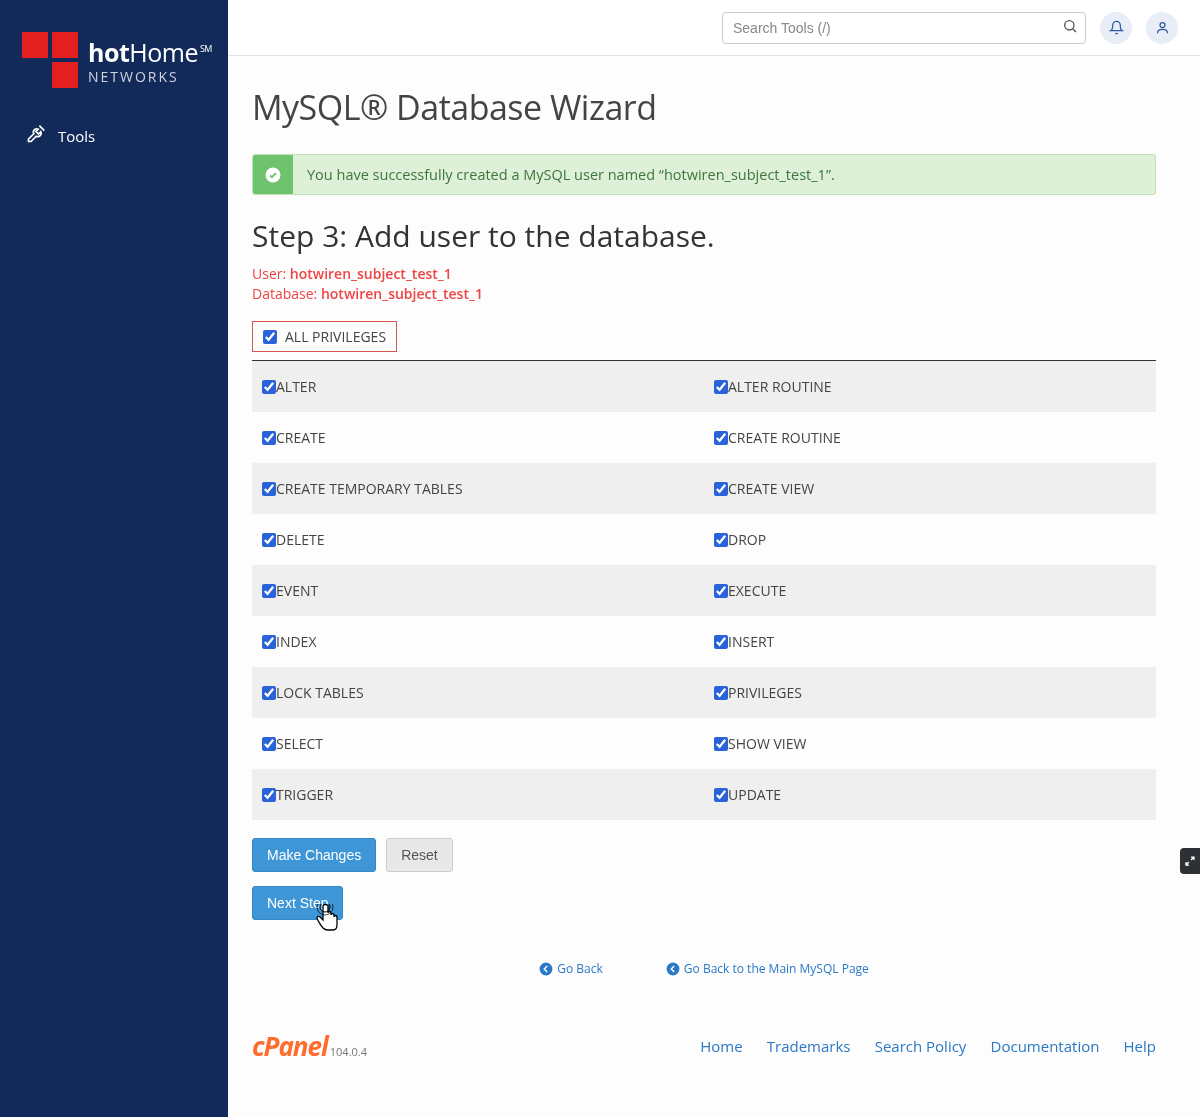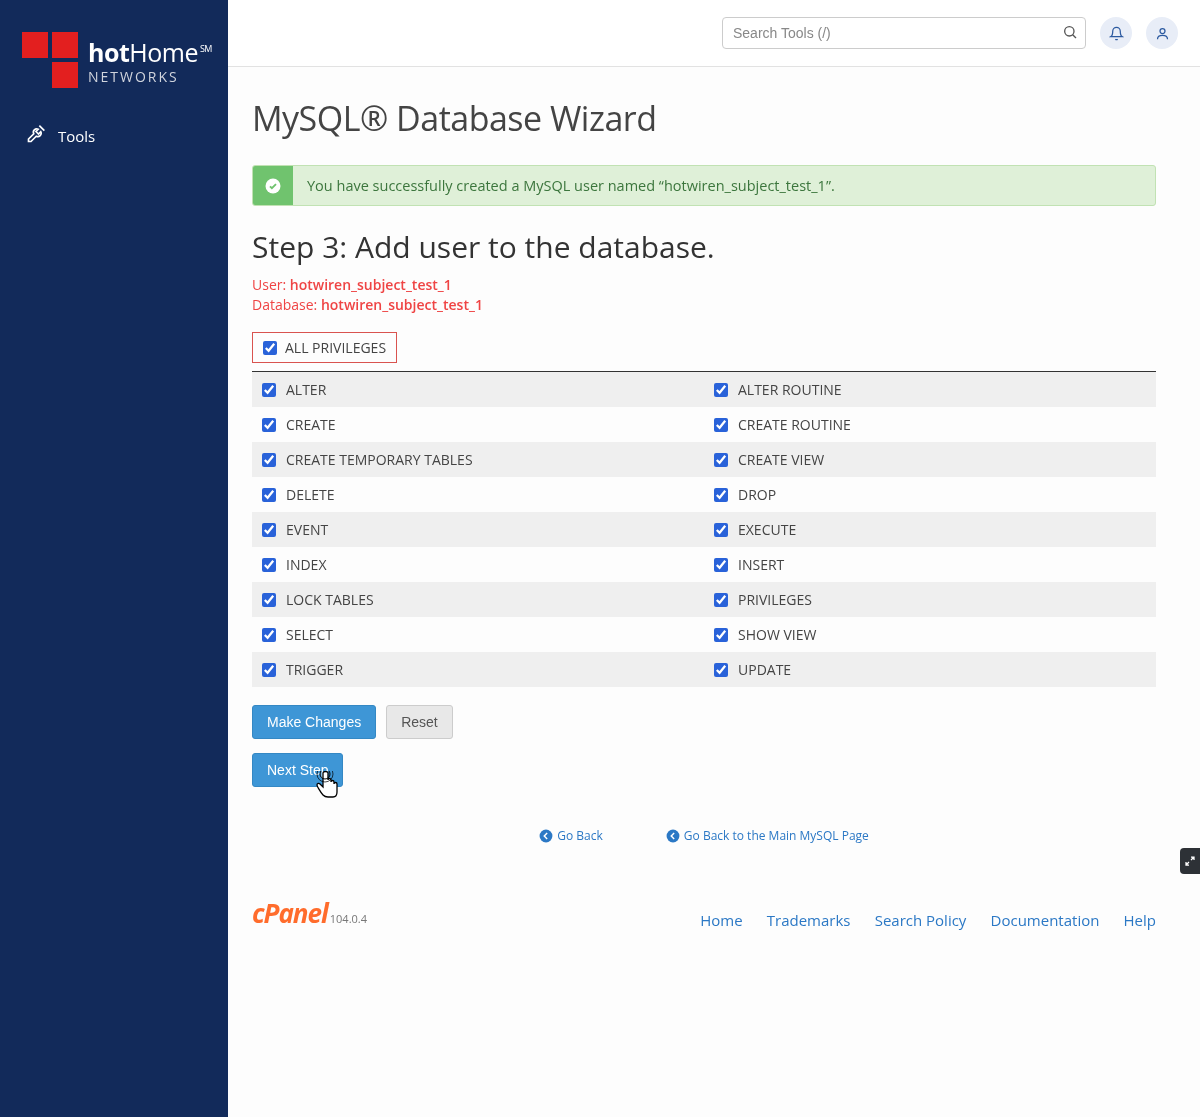--- a/index.html
+++ b/index.html
@@ -9,51 +9,51 @@
 .logo-squares { display: grid; grid-template-columns: 26px 26px; grid-template-rows: 26px 26px; gap: 4px; }
 .logo-squares span { background: #e31f1f; display: block; }
 .logo-squares span:nth-child(3) { visibility: hidden; }
 .logo-text { font-size: 25px; font-weight: 400; letter-spacing: -0.5px; position: relative; }
 .logo-text strong { font-weight: 700; }
 .logo-sub { font-size: 14px; letter-spacing: 2px; color: #d0d4dd; margin-top: -2px; }
 .sm { font-size: 9px; vertical-align: super; margin-left: 2px; }
 .nav-item { display: flex; align-items: center; gap: 12px; padding: 12px 26px; color: #fff; font-size: 15px; cursor: pointer; }
 .tools-icon svg { width: 20px; height: 20px; }
 .main { position: absolute; left: 228px; top: 0; right: 0; bottom: 0; background: #fdfdfd; }
-.topbar { height: 67px; display: flex; align-items: center; justify-content: flex-end; padding: 0 22px; gap: 14px; border-bottom: 1px solid #e2e2e2; background: #fff; }
+.topbar { height: 56px; display: flex; align-items: center; justify-content: flex-end; padding: 0 22px; gap: 14px; border-bottom: 1px solid #e2e2e2; background: #fff; }
 .search-wrap { position: relative; width: 364px; }
 .search-input { width: 100%; height: 32px; border: 1px solid #ccc; border-radius: 4px; padding: 0 36px 0 10px; font-size: 14px; color: #555; }
 .search-input::placeholder { color: #888; }
 .search-btn { position: absolute; right: 2px; top: 2px; width: 28px; height: 28px; background: transparent; border: none; cursor: pointer; color: #555; }
 .icon-btn { width: 32px; height: 32px; border-radius: 50%; background: #e8edf7; border: none; cursor: pointer; display: flex; align-items: center; justify-content: center; color: #2c5aa0; }
 .content { padding: 20px 44px 20px 24px; }
 h1.page-title { font-size: 34px; font-weight: 400; color: #444; margin: 8px 0 24px 0; letter-spacing: -0.5px; }
 .alert { display: flex; align-items: stretch; border: 1px solid #c1e2b3; background: #dff0d8; border-radius: 3px; margin-bottom: 20px; overflow: hidden; }
 .alert-icon { width: 40px; background: #70c36e; display: flex; align-items: center; justify-content: center; color: #fff; }
 .alert-icon svg { width: 18px; height: 18px; }
 .alert-text { padding: 10px 14px; color: #3c763d; font-size: 14.5px; }
 h2.step-title { font-size: 30px; font-weight: 400; color: #333; margin-bottom: 8px; }
 .meta { font-size: 14px; color: #ef4444; line-height: 1.4; margin-bottom: 18px; }
 .meta strong { font-weight: 600; }
 .all-priv { display: inline-flex; align-items: center; gap: 8px; border: 1.5px solid #d9534f; padding: 5px 10px; margin-bottom: 6px; }
 .cb { width: 14px; height: 14px; accent-color: #2962d9; cursor: pointer; }
 .priv-label { font-size: 14px; color: #444; }
 .priv-table { width: 100%; border-top: 1px solid #333; margin-top: 2px; }
 .priv-row { display: flex; }
 .priv-row:nth-child(odd) { background: #efefef; }
-.priv-cell { flex: 1; padding: 8px 10px; display: flex; align-items: center; gap: 10px; font-size: 14px; color: #444; }
+.priv-cell { flex: 1; padding: 16px 10px; display: flex; align-items: center; font-size: 14px; color: #444; }
 .btn-row { margin-top: 18px; display: flex; gap: 10px; align-items: center; }
 .btn { border: 1px solid transparent; padding: 8px 14px; border-radius: 3px; font-size: 14px; cursor: pointer; }
 .btn-primary { background: #3e96d6; color: #fff; border-color: #3488c4; }
 .btn-default { background: #e8e8e8; color: #555; border-color: #ccc; }
 .next-step { margin-top: 14px; position: relative; display: inline-block; }
 .cursor-icon { position: absolute; left: 62px; top: 18px; pointer-events: none; }
 .back-links { text-align: center; margin-top: 40px; font-size: 12px; }
 .back-links a { color: #2b78c5; text-decoration: none; margin: 0 30px; display: inline-flex; align-items: center; gap: 4px; cursor: pointer; }
-.footer { display: flex; align-items: flex-end; justify-content: space-between; padding: 48px 0 0 0; }
+.footer { display: flex; align-items: center; justify-content: space-between; padding: 48px 0 0 0; }
 .cpanel-logo { font-size: 26px; font-weight: 700; font-style: italic; color: #ff6c2c; letter-spacing: -1px; }
 .cpanel-version { font-size: 11px; color: #777; font-style: normal; font-weight: 400; margin-left: 2px; }
 .footer-links a { color: #2b78c5; text-decoration: none; margin-left: 20px; font-size: 15px; cursor: pointer; }
 .side-tab { position: absolute; right: 0; top: 848px; width: 20px; height: 26px; background: #2d3136; border-radius: 4px 0 0 4px; display: flex; align-items: center; justify-content: center; color: #fff; cursor: pointer; }
 </style>
 </head>
 <body>
 
 <div class="sidebar">
   <div class="logo-area">

